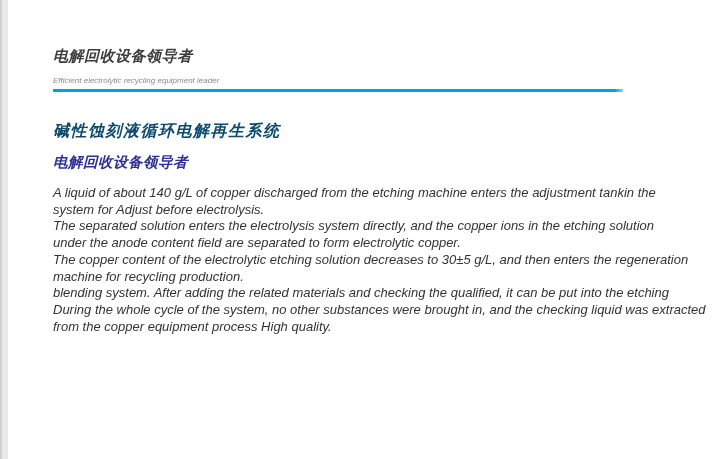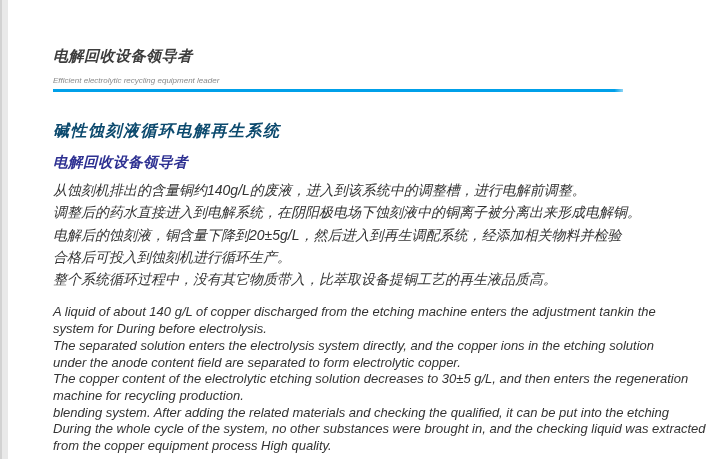--- a/index.html
+++ b/index.html
@@ -90,31 +90,24 @@
   <header class="brand-header">
     <div class="brand-cn">电解回收设备领导者</div>
     <div class="brand-en">Efficient electrolytic recycling equipment leader</div>
     <div class="header-rule"></div>
   </header>
 
   <h1 class="page-title">碱性蚀刻液循环电解再生系统</h1>
 
   <h2 class="section-title">电解回收设备领导者</h2>
 
-  <div class="cn-block">
-      <div class="text-line">从蚀刻机排出的含量铜约140g/L的废液，进入到该系统中的调整槽，进行电解前调整。</div>
-      <div class="text-line">调整后的药水直接进入到电解系统，在阴阳极电场下蚀刻液中的铜离子被分离出来形成电解铜。</div>
-      <div class="text-line">电解后的蚀刻液，铜含量下降到20±5g/L，然后进入到再生调配系统，经添加相关物料并检验</div>
-      <div class="text-line">合格后可投入到蚀刻机进行循环生产。</div>
-      <div class="text-line">整个系统循环过程中，没有其它物质带入，比萃取设备提铜工艺的再生液品质高。</div>
-    </div>
 
   <div class="en-block">
       <div class="text-line">A liquid of about 140 g/L of copper discharged from the etching machine enters the adjustment tankin the</div>
-      <div class="text-line">system for During before electrolysis.</div>
+      <div class="text-line">system for Adjust before electrolysis.</div>
       <div class="text-line">The separated solution enters the electrolysis system directly, and the copper ions in the etching solution</div>
       <div class="text-line">under the anode content field are separated to form electrolytic copper.</div>
       <div class="text-line">The copper content of the electrolytic etching solution decreases to 30±5 g/L, and then enters the regeneration</div>
       <div class="text-line">machine for recycling production.</div>
       <div class="text-line">blending system. After adding the related materials and checking the qualified, it can be put into the etching</div>
       <div class="text-line">During the whole cycle of the system, no other substances were brought in, and the checking liquid was extracted</div>
       <div class="text-line">from the copper equipment process High quality.</div>
     </div>
 
 </div>

